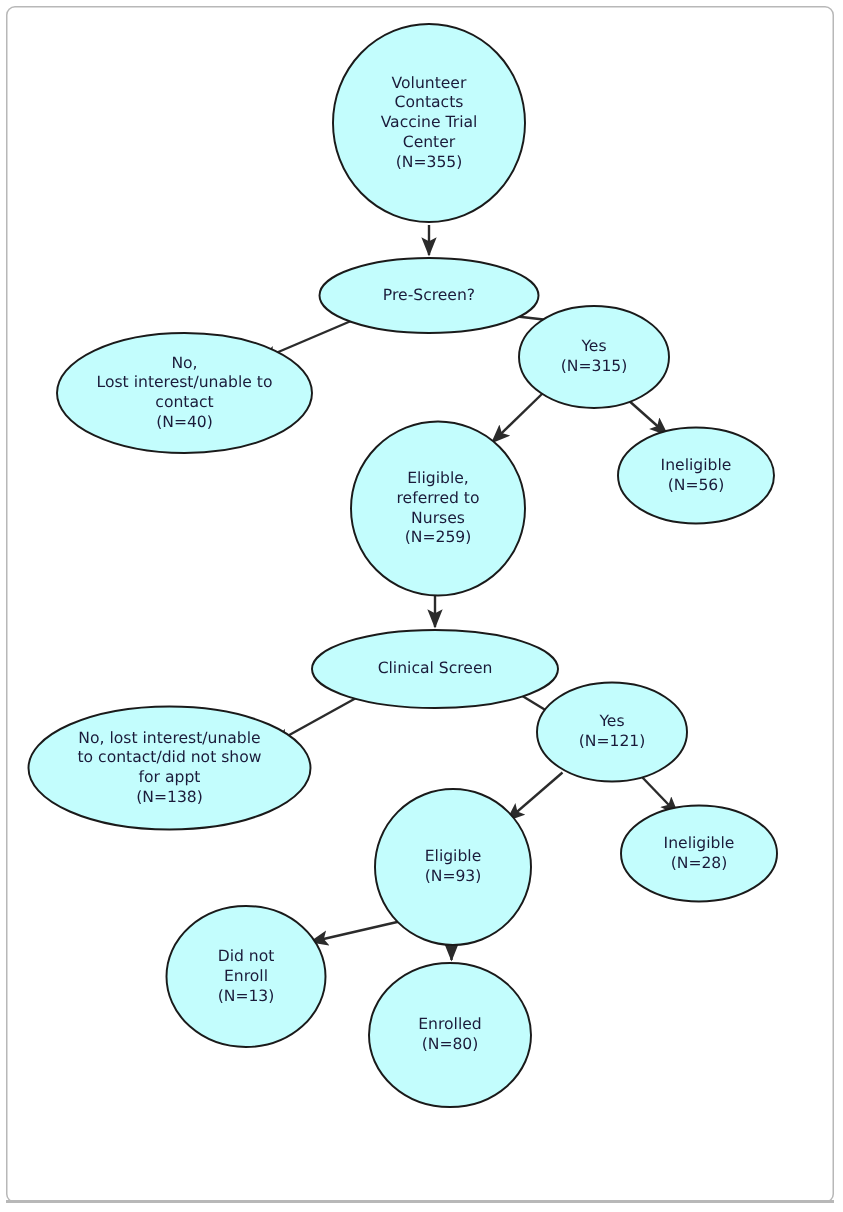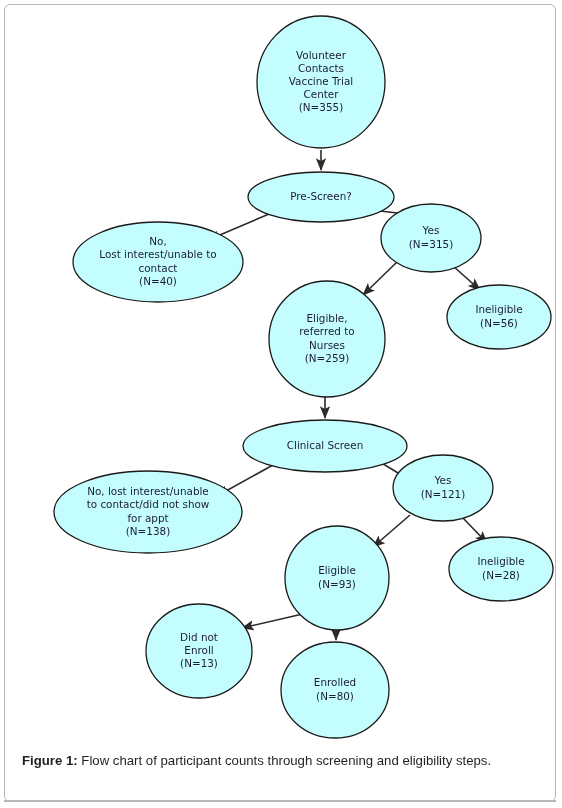--- a/index.html
+++ b/index.html
@@ -27,21 +27,20 @@
     border-radius: 6px;
     box-sizing: border-box;
     background: #ffffff;
   }
   .chart-area {
     position: absolute;
     left: 0;
     top: 0;
     width: 522px;
     height: 742px;
-    padding-left: 35px;
   }
   svg.flow {
     display: block;
     width: 562px;
     height: 742px;
   }
   .node-shape {
     fill: #c3fdfd;
     stroke: #1a1a1a;
     stroke-width: 1.3;
@@ -182,19 +181,16 @@
           </g>
           <g>
             <ellipse cx="300" cy="690" rx="54" ry="48" class="node-shape" fill="#c3fdfd" stroke="#1a1a1a"></ellipse>
             <text x="300" y="683.4" class="node-text" fill="#1b1b3a">Enrolled</text>
             <text x="300" y="696.6" class="node-text" fill="#1b1b3a">(N=80)</text>
           </g>
         </g>
     </svg>
   </div>
 
-  <div class="caption-wrap">
-    <p class="caption"><b>Figure 1:</b><span> Flow chart of participant counts through screening and eligibility steps.</span></p>
-  </div>
 
   <div class="caption-rule"></div>
 
 </div>
 
 </body></html>

